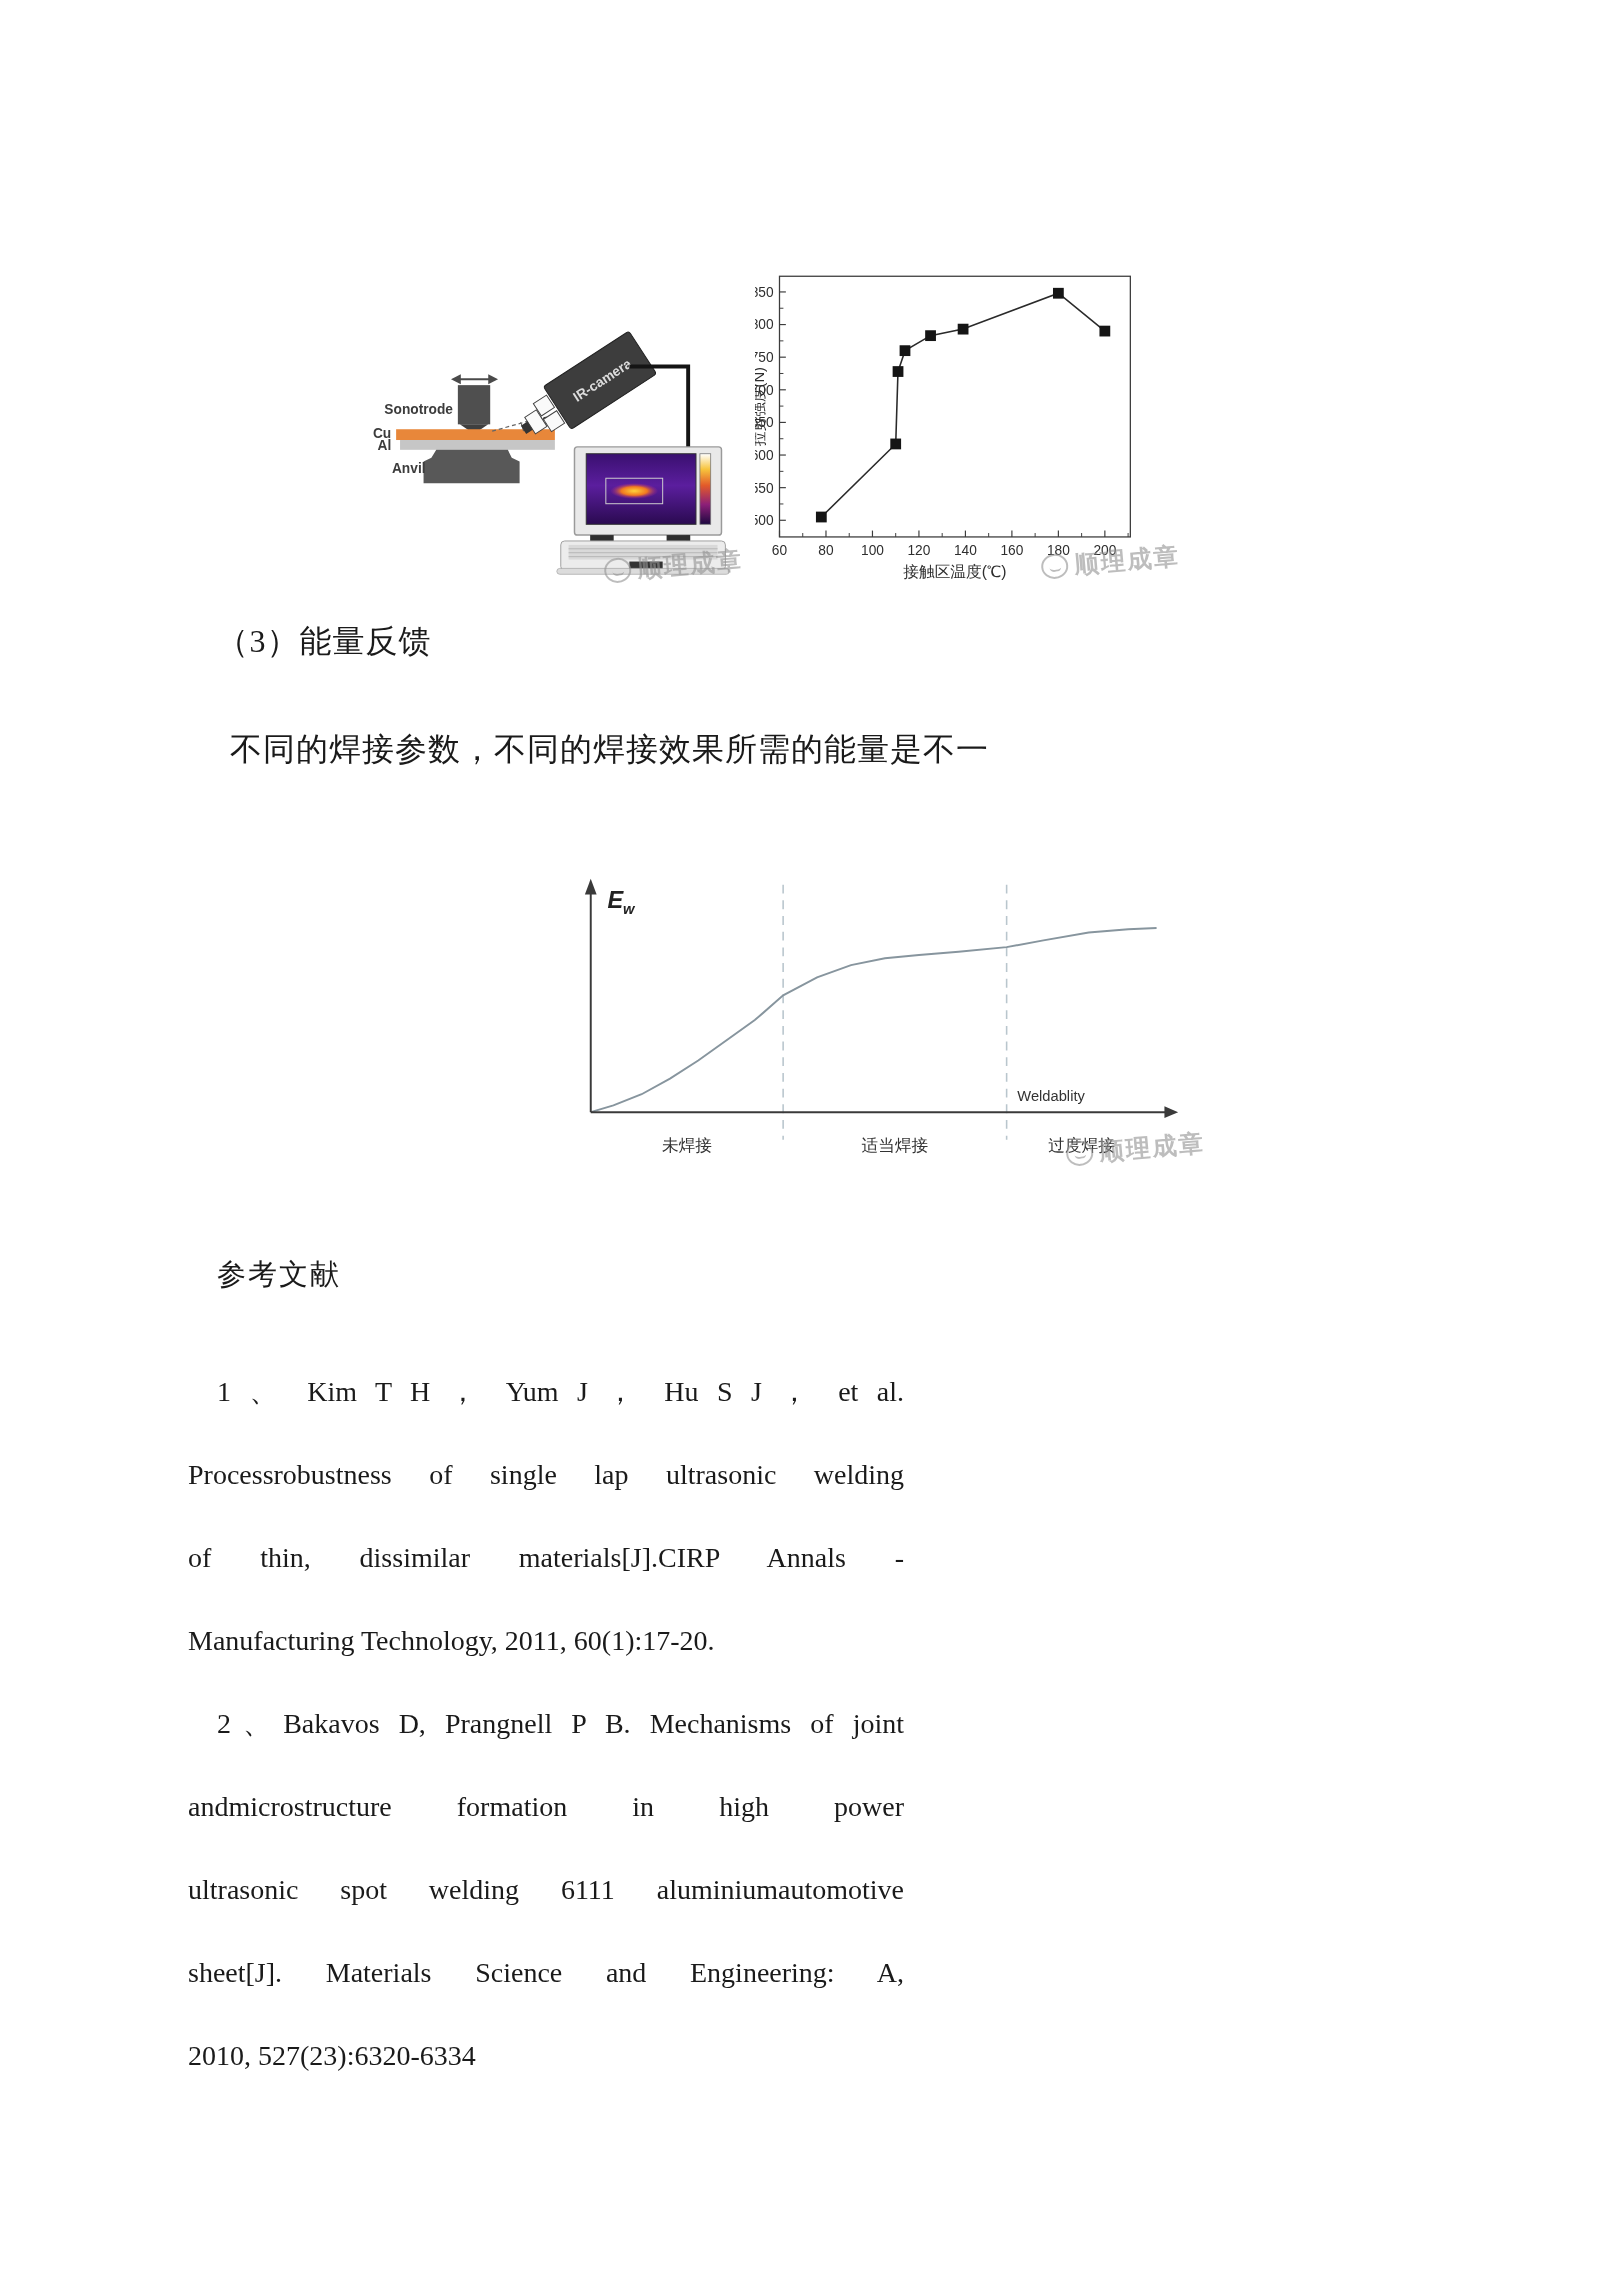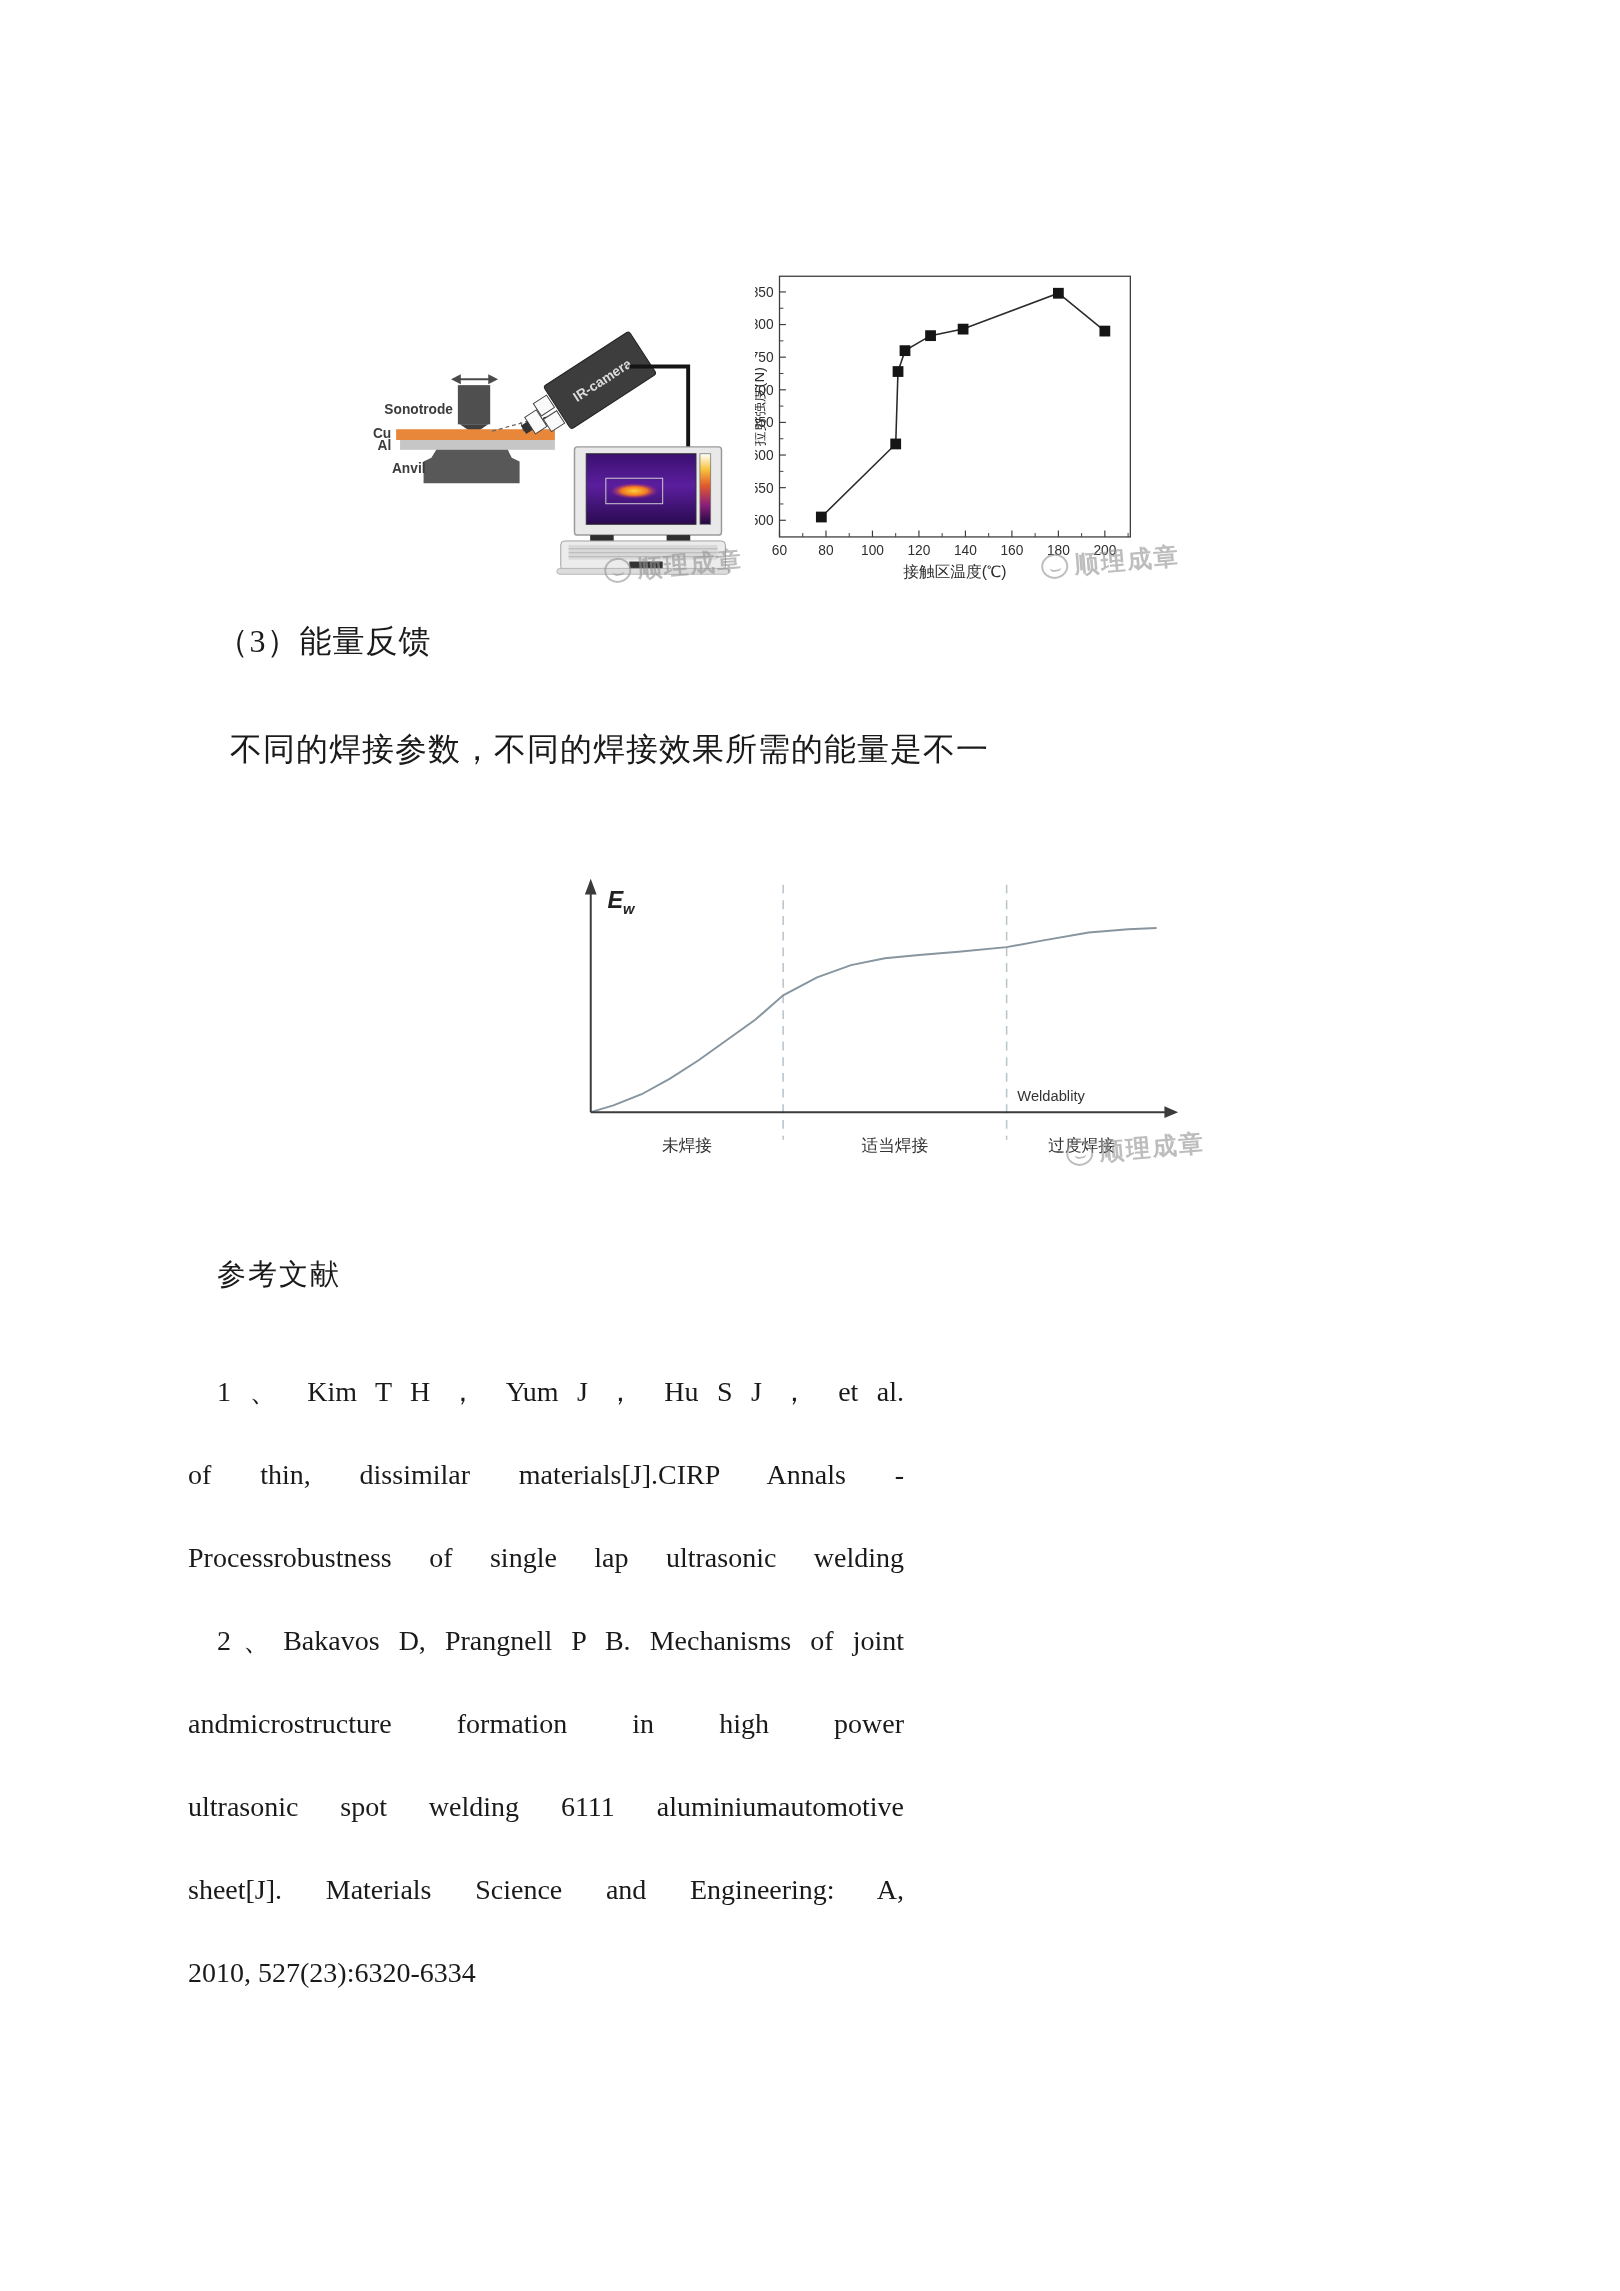--- a/index.html
+++ b/index.html
@@ -199,22 +199,23 @@
     <text x="448" y="243" font-size="15" font-family="&quot;DejaVu Sans Mono&quot;,monospace" fill="#333">Weldablity</text>
     <text x="111.09" y="294" text-anchor="middle" font-size="17" fill="#333">未焊接</text>
     <text x="323.1375" y="294" text-anchor="middle" font-size="17" fill="#333">适当焊接</text>
     <text x="513.5474999999999" y="294" text-anchor="middle" font-size="17" fill="#333">过度焊接</text>
   </svg>
 
 <div id="references" class="abs">
   <div class="rheading">参考文献</div>
   <div id="ref-list">
       <div class="ref-line just ind gap">1 、 Kim T H ， Yum J ， Hu S J ， et al.</div>
+      <div class="ref-line just">Processrobustness of single lap ultrasonic welding</div>
       <div class="ref-line just">of thin, dissimilar materials[J].CIRP Annals -</div>
-      <div class="ref-line just">Processrobustness of single lap ultrasonic welding</div>
+      <div class="ref-line">Manufacturing Technology, 2011, 60(1):17-20.</div>
       <div class="ref-line just ind">2、Bakavos D, Prangnell P B. Mechanisms of joint</div>
       <div class="ref-line just">andmicrostructure formation in high power</div>
       <div class="ref-line just">ultrasonic spot welding 6111 aluminiumautomotive</div>
       <div class="ref-line just">sheet[J]. Materials Science and Engineering: A,</div>
       <div class="ref-line">2010, 527(23):6320-6334</div>
     </div>
 </div>
 
 <div class="watermark" style="left:604px;top:549px;">
   <span class="wm-circle"></span>

